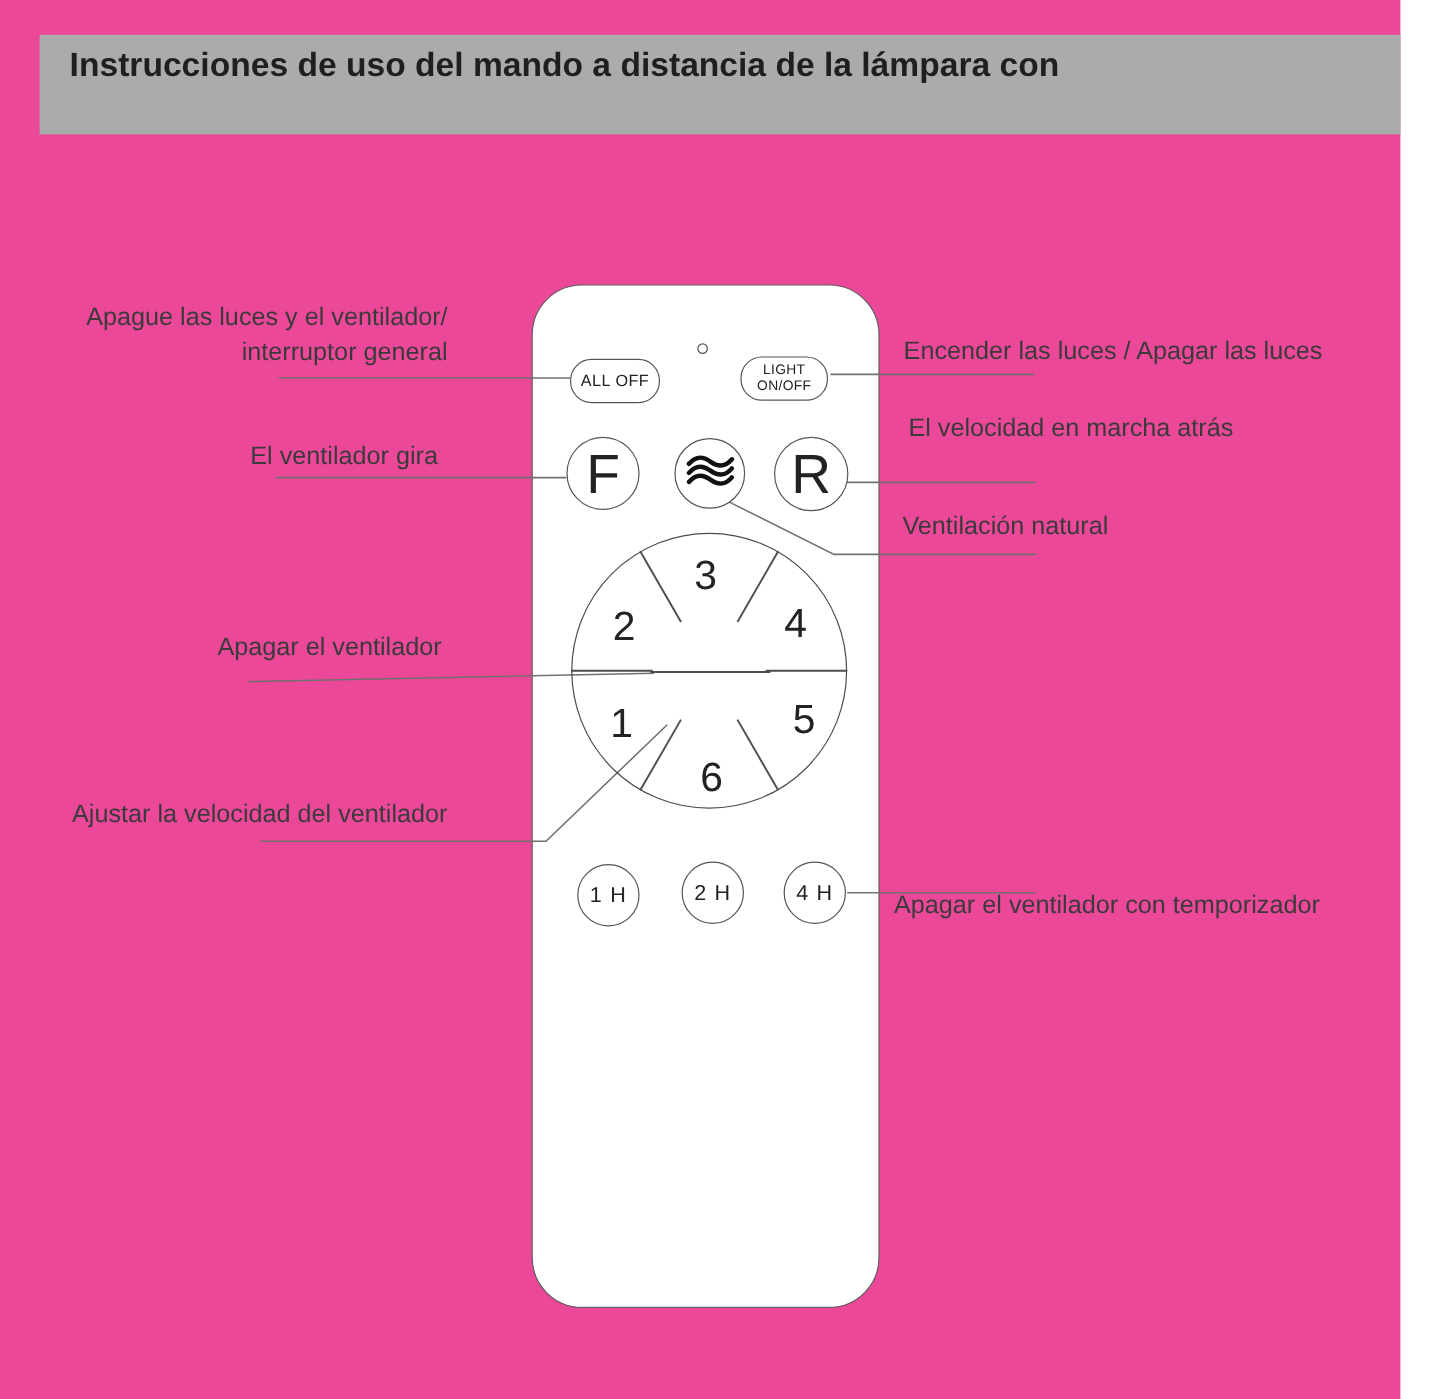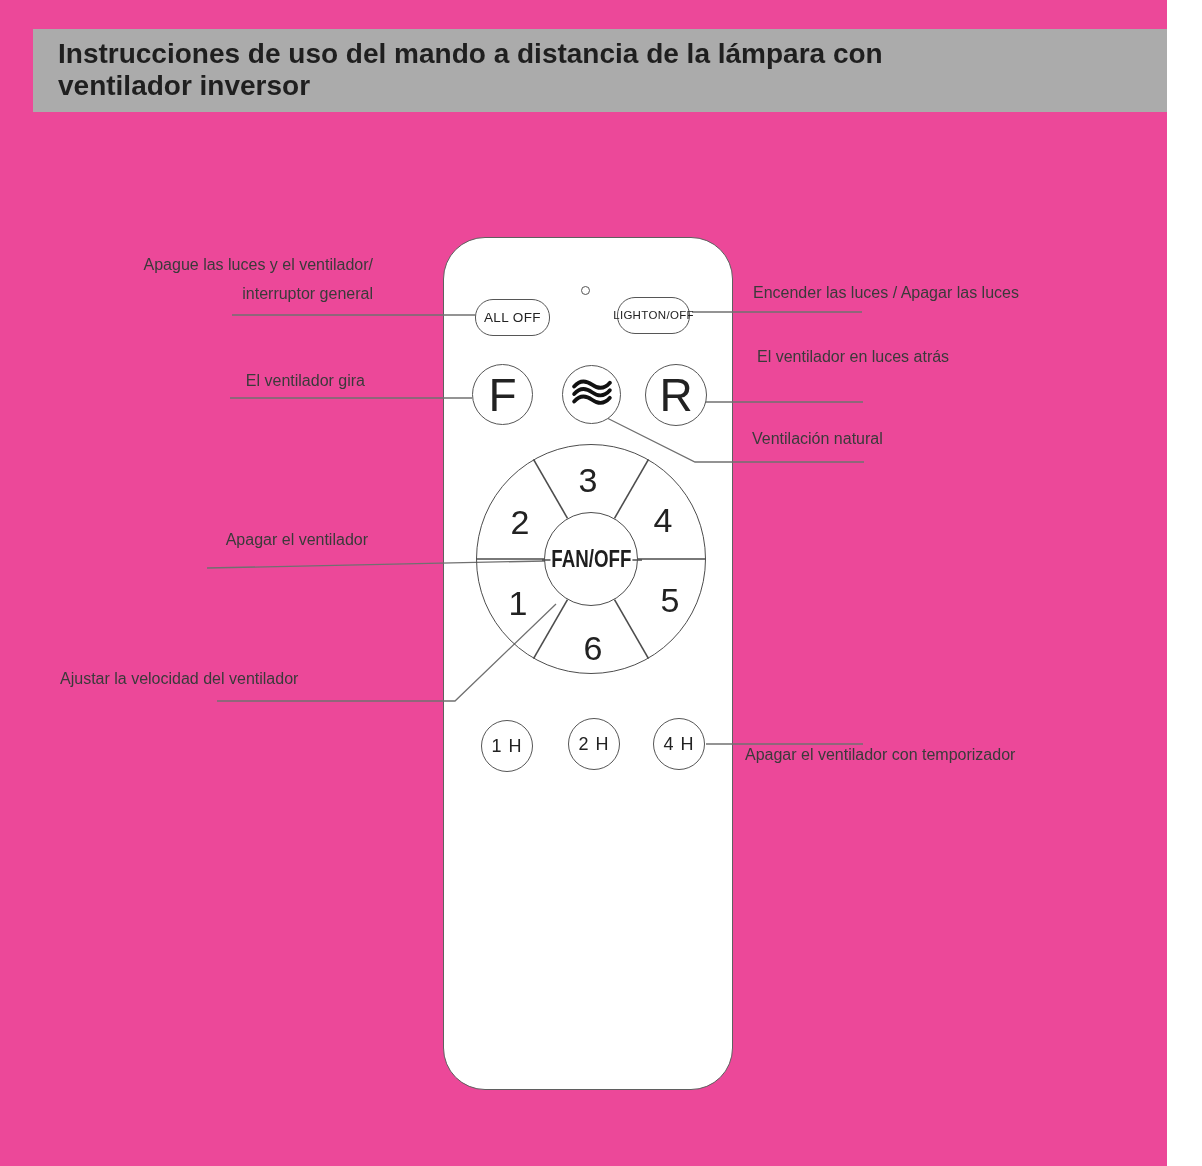--- a/index.html
+++ b/index.html
@@ -33,21 +33,21 @@
   .divider{stroke:#4d4d4d;stroke-width:1.6;fill:none;}
   
   .btn{
     position:absolute;box-sizing:border-box;background:#fff;
     border:1.4px solid #565656;display:flex;align-items:center;justify-content:center;
     color:#222;cursor:pointer;
   }
   .pill{border-radius:18px;}
   .round{border-radius:50%;}
   .all-off-btn{left:475px;top:299px;width:75px;height:37px;font-size:13.5px;letter-spacing:.4px;}
-  .light-btn{left:617px;top:297px;width:73px;height:37px;flex-direction:row;
+  .light-btn{left:617px;top:297px;width:73px;height:37px;flex-direction:column;
     font-size:11.5px;line-height:13px;letter-spacing:.3px;}
   .f-btn{left:472px;top:364px;width:61px;height:61px;font-size:46px;}
   .wave-btn{left:562px;top:365px;width:59px;height:59px;}
   .r-btn{left:645px;top:364px;width:62px;height:62px;font-size:46px;}
   
   .dial-outer{
     position:absolute;left:476px;top:444px;width:230px;height:230px;border-radius:50%;
     box-sizing:border-box;border:1.6px solid #4d4d4d;background:transparent;
   }
   .dial-inner{
@@ -63,40 +63,39 @@
     position:absolute;width:40px;height:42px;line-height:42px;text-align:center;
     font-size:34px;color:#222;cursor:pointer;
   }
   .speed-3{left:568px;top:459px;} .speed-2{left:500px;top:501px;}
   .speed-4{left:643px;top:499px;} .speed-1{left:498px;top:582px;}
   .speed-5{left:650px;top:579px;} .speed-6{left:573px;top:627px;}
   .timer-btn{width:52px;height:52px;font-size:18px;letter-spacing:1px;}
   .timer-1h{left:481px;top:720px;} .timer-2h{left:568px;top:718px;} .timer-4h{left:653px;top:718px;}
   
   .callout{
-    position:absolute;font-size:16px;color:var(--label-text,#3a3a3a);
+    position:absolute;font-size:21px;color:var(--label-text,#3a3a3a);
     line-height:29px;white-space:nowrap;
   }
   .cl-1{right:794px;top:250px;text-align:right;}
   .cl-2{right:802px;top:366px;margin-left:36px;}
   .cl-3{right:799px;top:525px;}
   .cl-4{left:60px;top:664px;}
   .cr-1{left:753px;top:278px;}
   .cr-2{left:757px;top:342px;}
   .cr-3{left:752px;top:424px;}
   .cr-4{left:745px;top:708px;margin-top:32px;}
 </style>
 </head>
 <body>
 
 <div id="canvas">
 
   <div class="header-bar">
     <div class="title-line">Instrucciones de uso del mando a distancia de la lámpara con</div>
-    <div class="title-line">ventilador inversor</div>
   </div>
 
   <div class="remote-body"></div>
   <div class="led"></div>
 
   <svg class="lines-svg" viewBox="0 0 1202 1166" xmlns="http://www.w3.org/2000/svg">
 
     <path class="leader" d="M232,315 H475"></path>
     <path class="leader" d="M230,398 H472"></path>
     <path class="leader" d="M207,568 L545,561"></path>
@@ -135,23 +134,20 @@
         <path d="M3,16 C9,9 15,9 22,14 C29,19 35,19 41,12"></path>
         <path d="M3,24 C9,17 15,17 22,22 C29,27 35,27 41,20"></path>
       </g>
     </svg>
   </div>
   <div class="btn round r-btn">
     <span>R</span>
   </div>
 
   <div class="dial-outer"></div>
-  <div class="dial-inner">
-    <span class="fan-off-label">FAN/OFF</span>
-  </div>
   <div class="speed-num speed-1">1</div>
   <div class="speed-num speed-2">2</div>
   <div class="speed-num speed-3">3</div>
   <div class="speed-num speed-4">4</div>
   <div class="speed-num speed-5">5</div>
   <div class="speed-num speed-6">6</div>
 
   <div class="btn round timer-btn timer-1h">
     <span>1 H</span>
   </div>
@@ -164,17 +160,17 @@
 
   <div class="callout cl-1">
     <div>Apague las luces y el ventilador/</div>
     <div>interruptor general</div>
   </div>
   <div class="callout cl-2">El ventilador gira</div>
   <div class="callout cl-3">Apagar el ventilador</div>
   <div class="callout cl-4">Ajustar la velocidad del ventilador</div>
 
   <div class="callout cr-1">Encender las luces / Apagar las luces</div>
-  <div class="callout cr-2">El ventilador en luces atrás</div>
+  <div class="callout cr-2">El velocidad en marcha atrás</div>
   <div class="callout cr-3">Ventilación natural</div>
   <div class="callout cr-4">Apagar el ventilador con temporizador</div>
 
 </div>
 
 </body></html>

